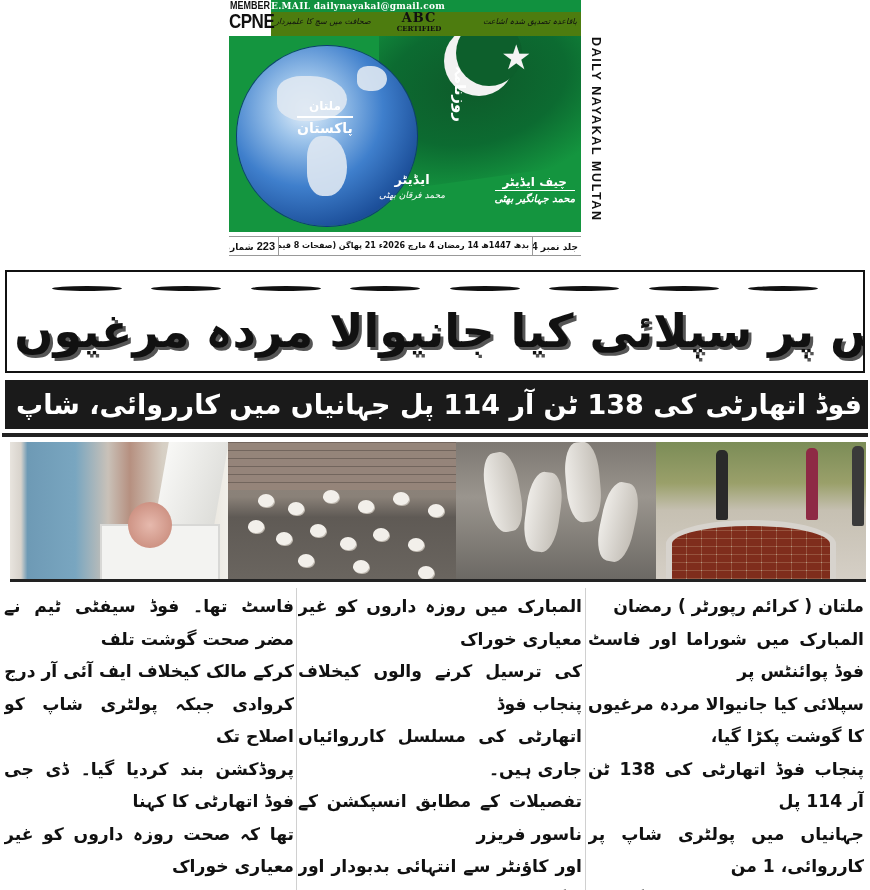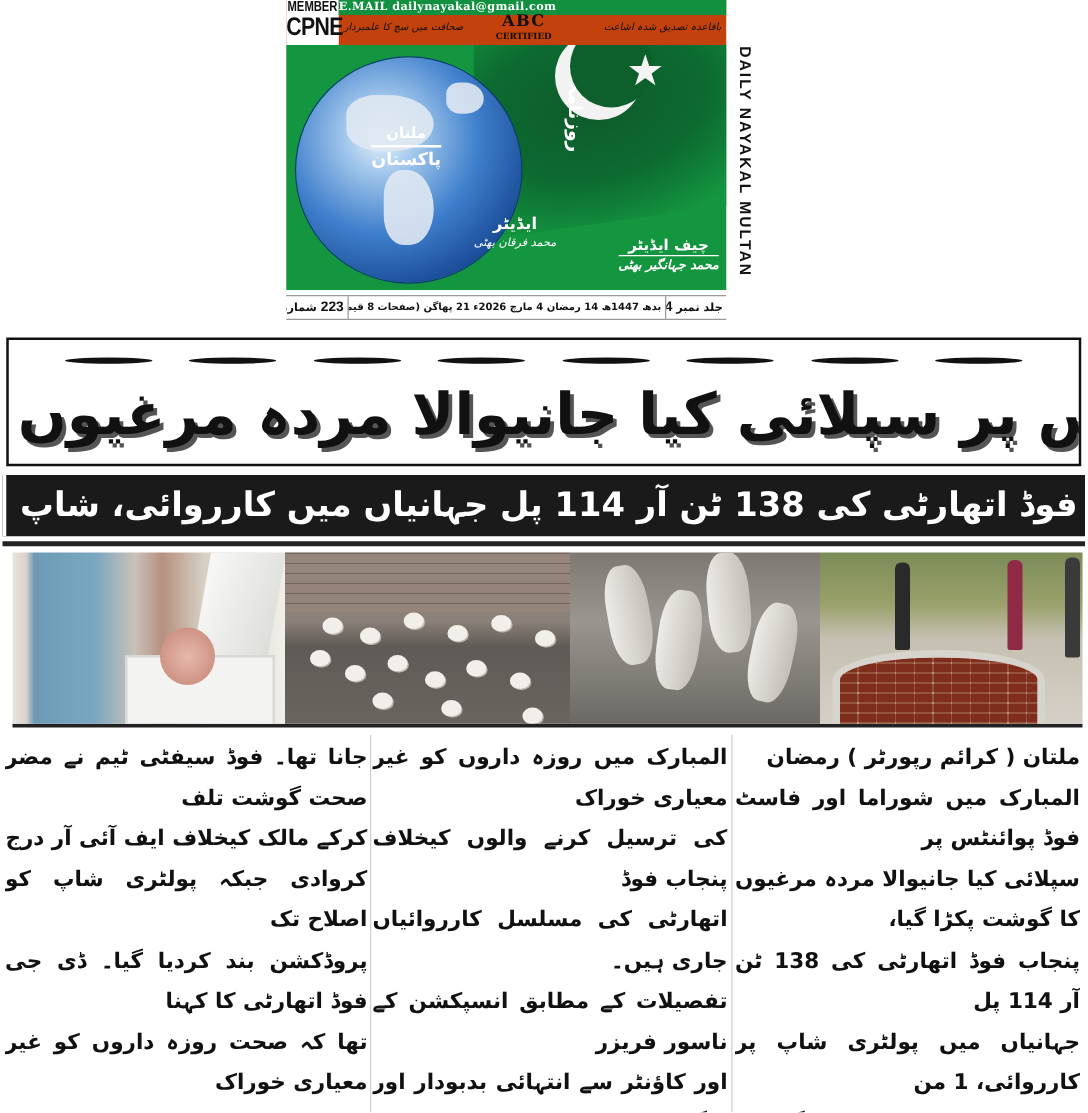--- a/index.html
+++ b/index.html
@@ -1,21 +1,21 @@
 <!DOCTYPE html>
 <html><head>
   <meta charset="utf-8">
   <style>
     * { box-sizing: border-box; margin: 0; padding: 0; }
     html, body { width: 870px; height: 890px; background: #ffffff; overflow: hidden; }
     body { position: relative; font-family: "DejaVu Sans", sans-serif; color: #111; }
 
     
     .masthead { position: absolute; left: 229px; top: 0; width: 400px; height: 258px; }
-    .mh-topbar { position: absolute; left: 0; top: 0; width: 352px; height: 36px; background: #c2410c; }
+    .mh-topbar { position: absolute; left: 0; top: 0; width: 352px; height: 36px; background: #4d7c0f; }
     .mh-email-strip { position: absolute; left: 42px; top: 0; width: 310px; height: 12px; background: #11913f; color: #fff;
       font-family: "DejaVu Serif", serif; font-weight: bold; font-size: 9px; line-height: 12px; text-align: left; letter-spacing: 0.3px; }
     .mh-member { position: absolute; left: 0; top: 0; width: 42px; height: 36px; background: #fff; text-align: center; }
     .mh-member .m1 { font-family: "Liberation Sans", sans-serif; font-weight: bold; font-size: 9px; line-height: 11px; color: #111; transform: scaleY(1.3); }
     .mh-member .m2 { font-family: "Liberation Sans", sans-serif; font-weight: bold; font-size: 17px; line-height: 22px; color: #111; transform: scaleY(1.2); letter-spacing: -0.5px; }
     .mh-slogan { position: absolute; top: 12px; font-size: 8px; line-height: 20px; color: #111; direction: rtl; font-family: "DejaVu Serif", serif; font-style: italic; }
     .mh-slogan.left { left: 46px; }
     .mh-slogan.right { right: 4px; }
     .mh-abc { position: absolute; left: 160px; top: 12px; width: 60px; text-align: center; font-family: "DejaVu Serif", serif; color: #111; }
     .mh-abc .a1 { font-size: 13px; font-weight: bold; line-height: 12px; letter-spacing: 1px; }
@@ -35,21 +35,21 @@
     .mh-founder { position: absolute; left: 12px; top: 6px; text-align: center; color: #fff; direction: rtl; }
     .mh-founder .f1 { font-size: 18px; font-weight: bold; line-height: 22px; border-bottom: 2px solid #fff; padding: 0 8px; }
     .mh-founder .f2 { font-size: 9px; line-height: 14px; font-style: italic; }
     .mh-city { position: absolute; left: 68px; top: 60px; color: #fff; direction: rtl; text-align: center; }
     .mh-city .c1 { font-size: 12px; font-weight: bold; line-height: 20px; border-bottom: 2px solid #fff; }
     .mh-city .c2 { font-size: 14px; font-weight: bold; line-height: 20px; }
     .mh-editor { position: absolute; left: 150px; top: 136px; color: #fff; direction: rtl; text-align: center; }
     .mh-editor .e1 { font-size: 13px; font-weight: bold; line-height: 16px; }
     .mh-editor .e2 { font-size: 9px; font-style: italic; line-height: 14px; }
     .mh-chief { position: absolute; right: 6px; top: 138px; color: #fff; direction: rtl; text-align: center; }
-    .mh-chief .e1 { font-size: 12px; font-weight: bold; line-height: 16px; border-bottom: 1px solid #fff; margin-top: 14px; }
+    .mh-chief .e1 { font-size: 12px; font-weight: bold; line-height: 16px; border-bottom: 1px solid #fff; }
     .mh-chief .e2 { font-size: 10px; font-style: italic; font-weight: bold; line-height: 16px; }
 
     .mh-infobar { position: absolute; left: 0; top: 236px; width: 352px; height: 20px; background: #fff; border-top: 1px solid #999; border-bottom: 1px solid #999; display: flex; direction: ltr; }
     .mh-infobar .cell { font-size: 9px; line-height: 18px; color: #111; white-space: nowrap; overflow: hidden; padding: 0 3px; direction: rtl; font-weight: bold; }
     .mh-infobar .c-issue { width: 50px; border-right: 1px solid #999; text-align: center; }
     .mh-infobar .c-date { flex: 1; border-right: 1px solid #999; text-align: center; font-size: 8px; }
     .mh-infobar .c-vol { width: 48px; text-align: center; }
     .mh-infobar .num { font-family: "Liberation Sans", sans-serif; font-size: 11px; }
 
     .mh-vertical { position: absolute; left: 357px; top: 2px; width: 20px; height: 254px; display: flex; align-items: center; justify-content: center; }
@@ -222,21 +222,21 @@
   <div class="col col-2">
     <div>المبارک میں روزہ داروں کو غیر معیاری خوراک</div>
     <div>کی ترسیل کرنے والوں کیخلاف پنجاب فوڈ</div>
     <div>اتھارٹی کی مسلسل کارروائیاں جاری ہیں۔</div>
     <div>تفصیلات کے مطابق انسپکشن کے ناسور فریزر</div>
     <div>اور کاؤنٹر سے انتہائی بدبودار اور رنگت میں سبز</div>
 
   </div>
   <div class="col-divider" style="left:296px"></div>
   <div class="col col-3">
-    <div>جانا تھا۔ فوڈ سیفٹی ٹیم نے مضر صحت گوشت تلف</div>
+    <div>فاسٹ تھا۔ فوڈ سیفٹی ٹیم نے مضر صحت گوشت تلف</div>
     <div>کرکے مالک کیخلاف ایف آئی آر درج</div>
     <div>کروادی جبکہ پولٹری شاپ کو اصلاح تک</div>
     <div>پروڈکشن بند کردیا گیا۔ ڈی جی فوڈ اتھارٹی کا کہنا</div>
     <div>تھا کہ صحت روزہ داروں کو غیر معیاری خوراک</div>
     <div>بیچنے والے معاشرے کیلئے ناسور ہیں جن کو</div>
 
   </div>
 </div>
 
 </body></html>

